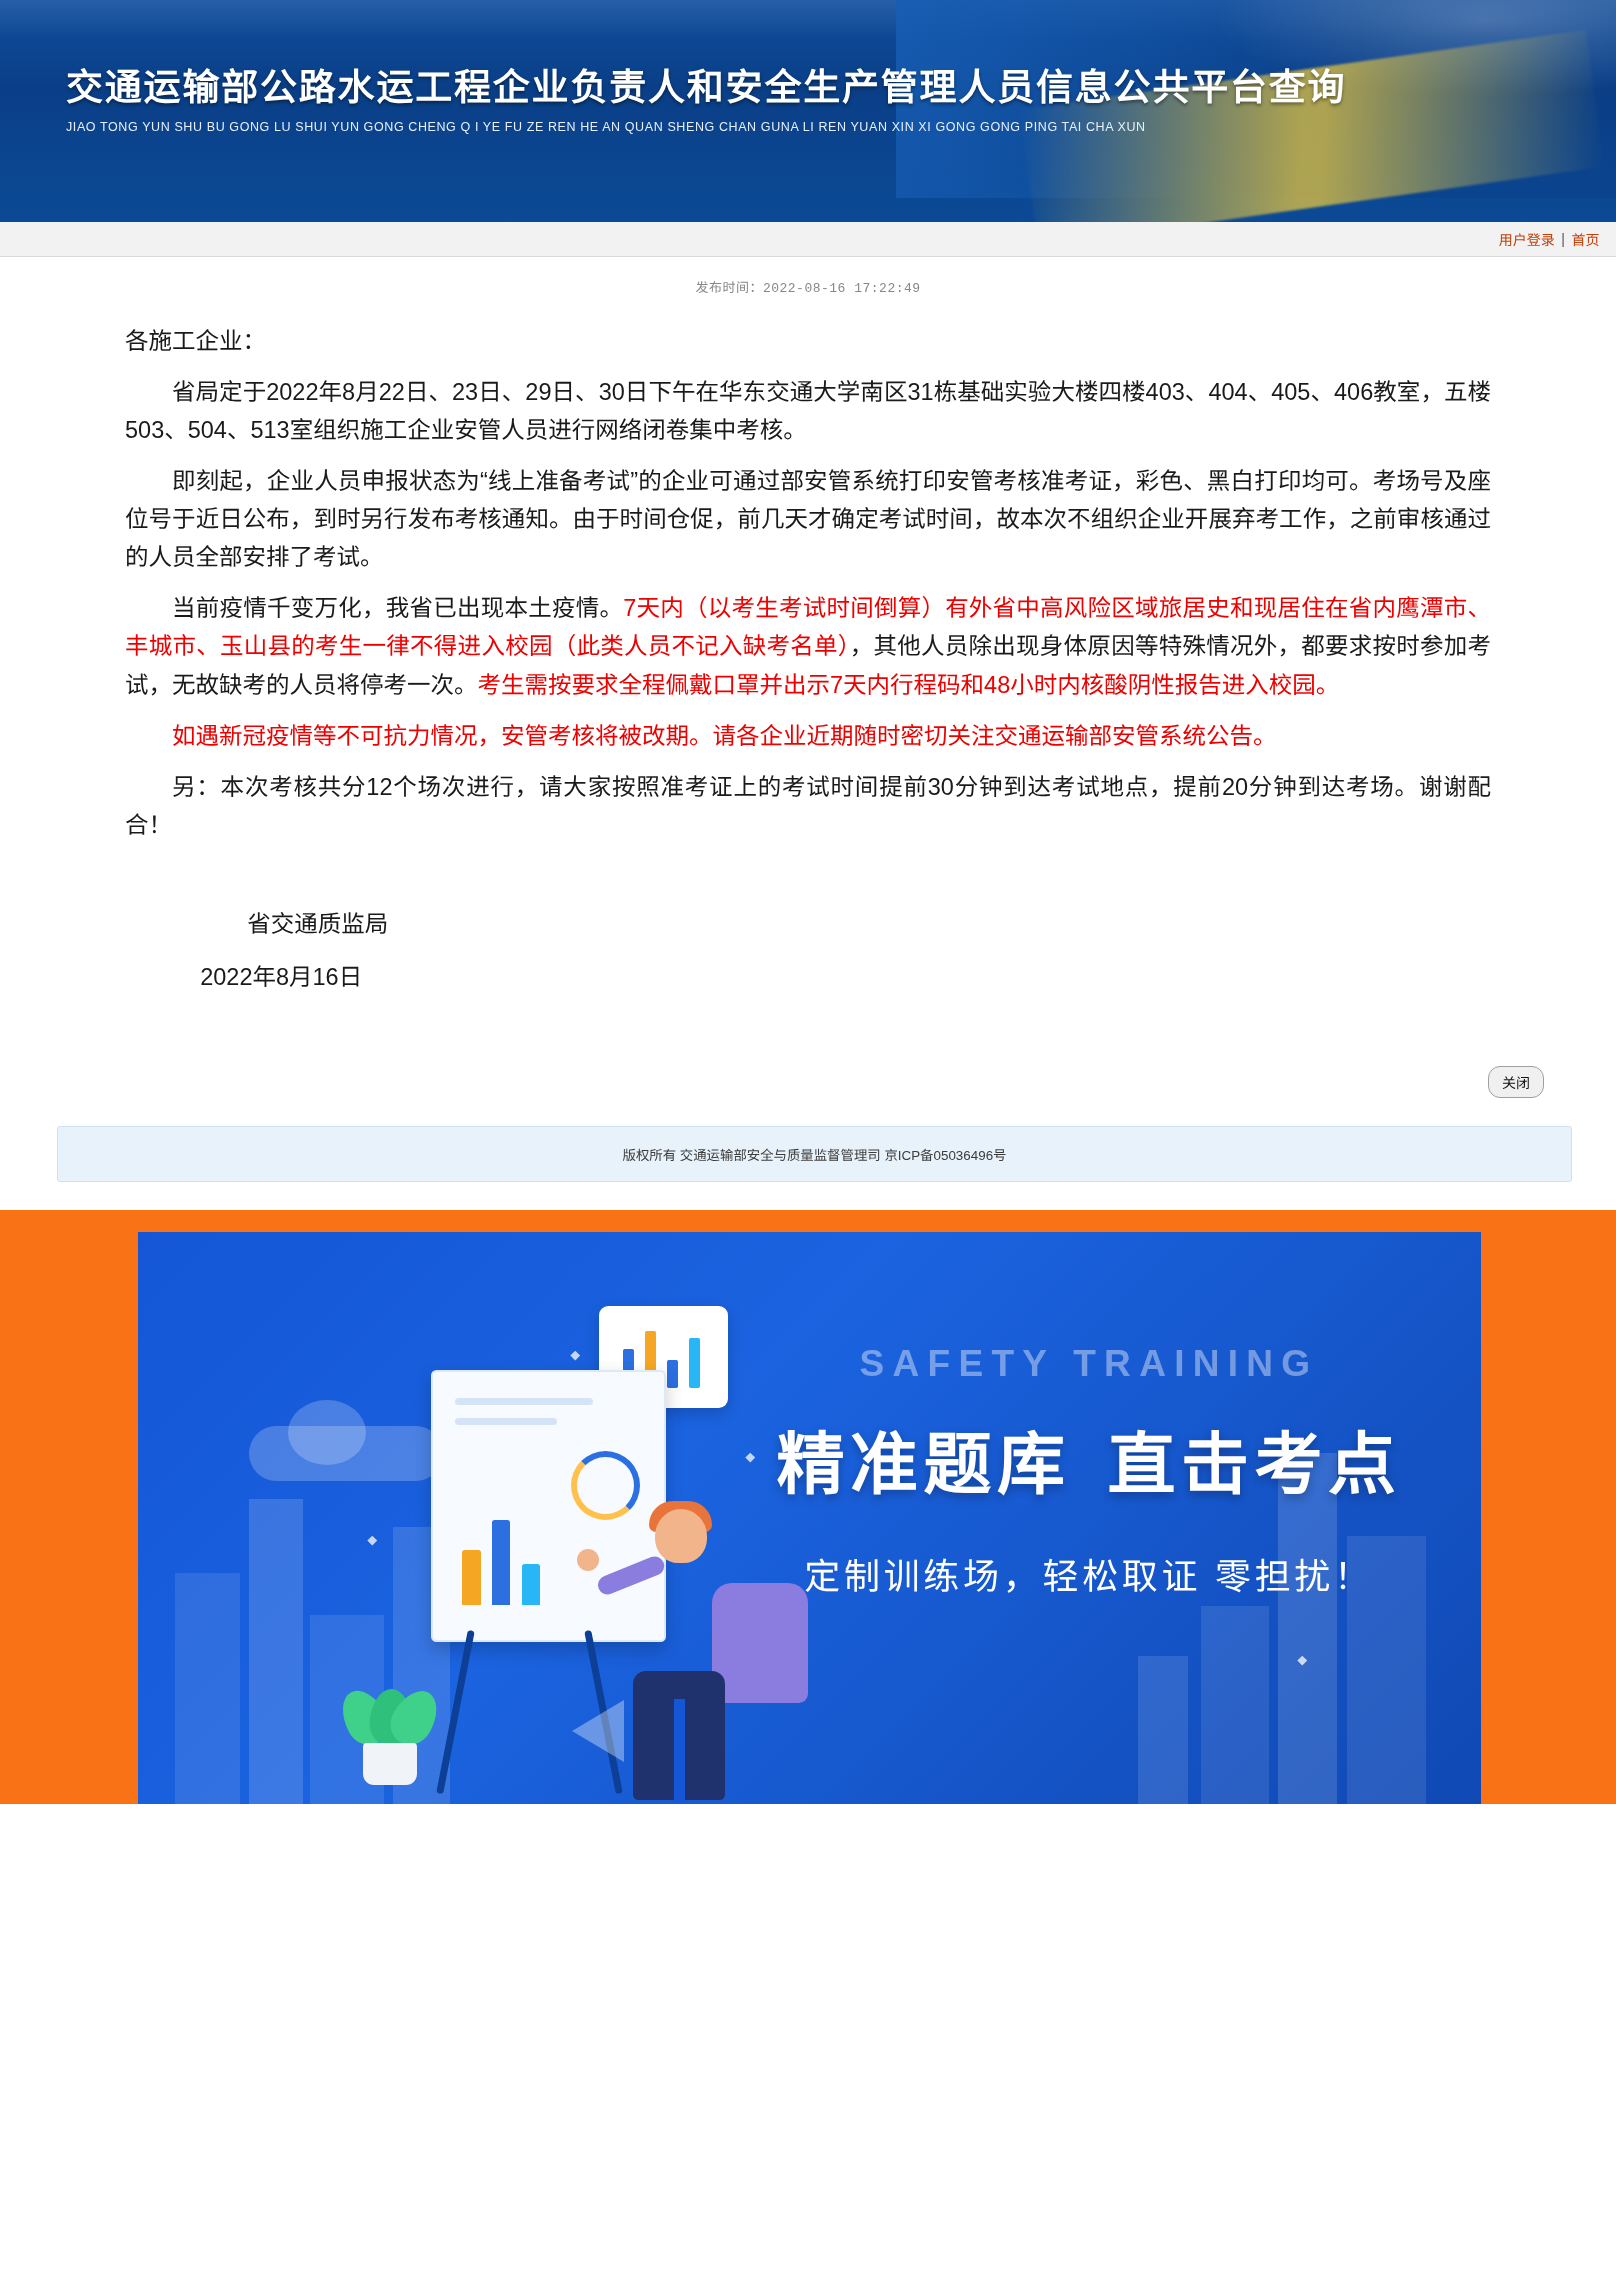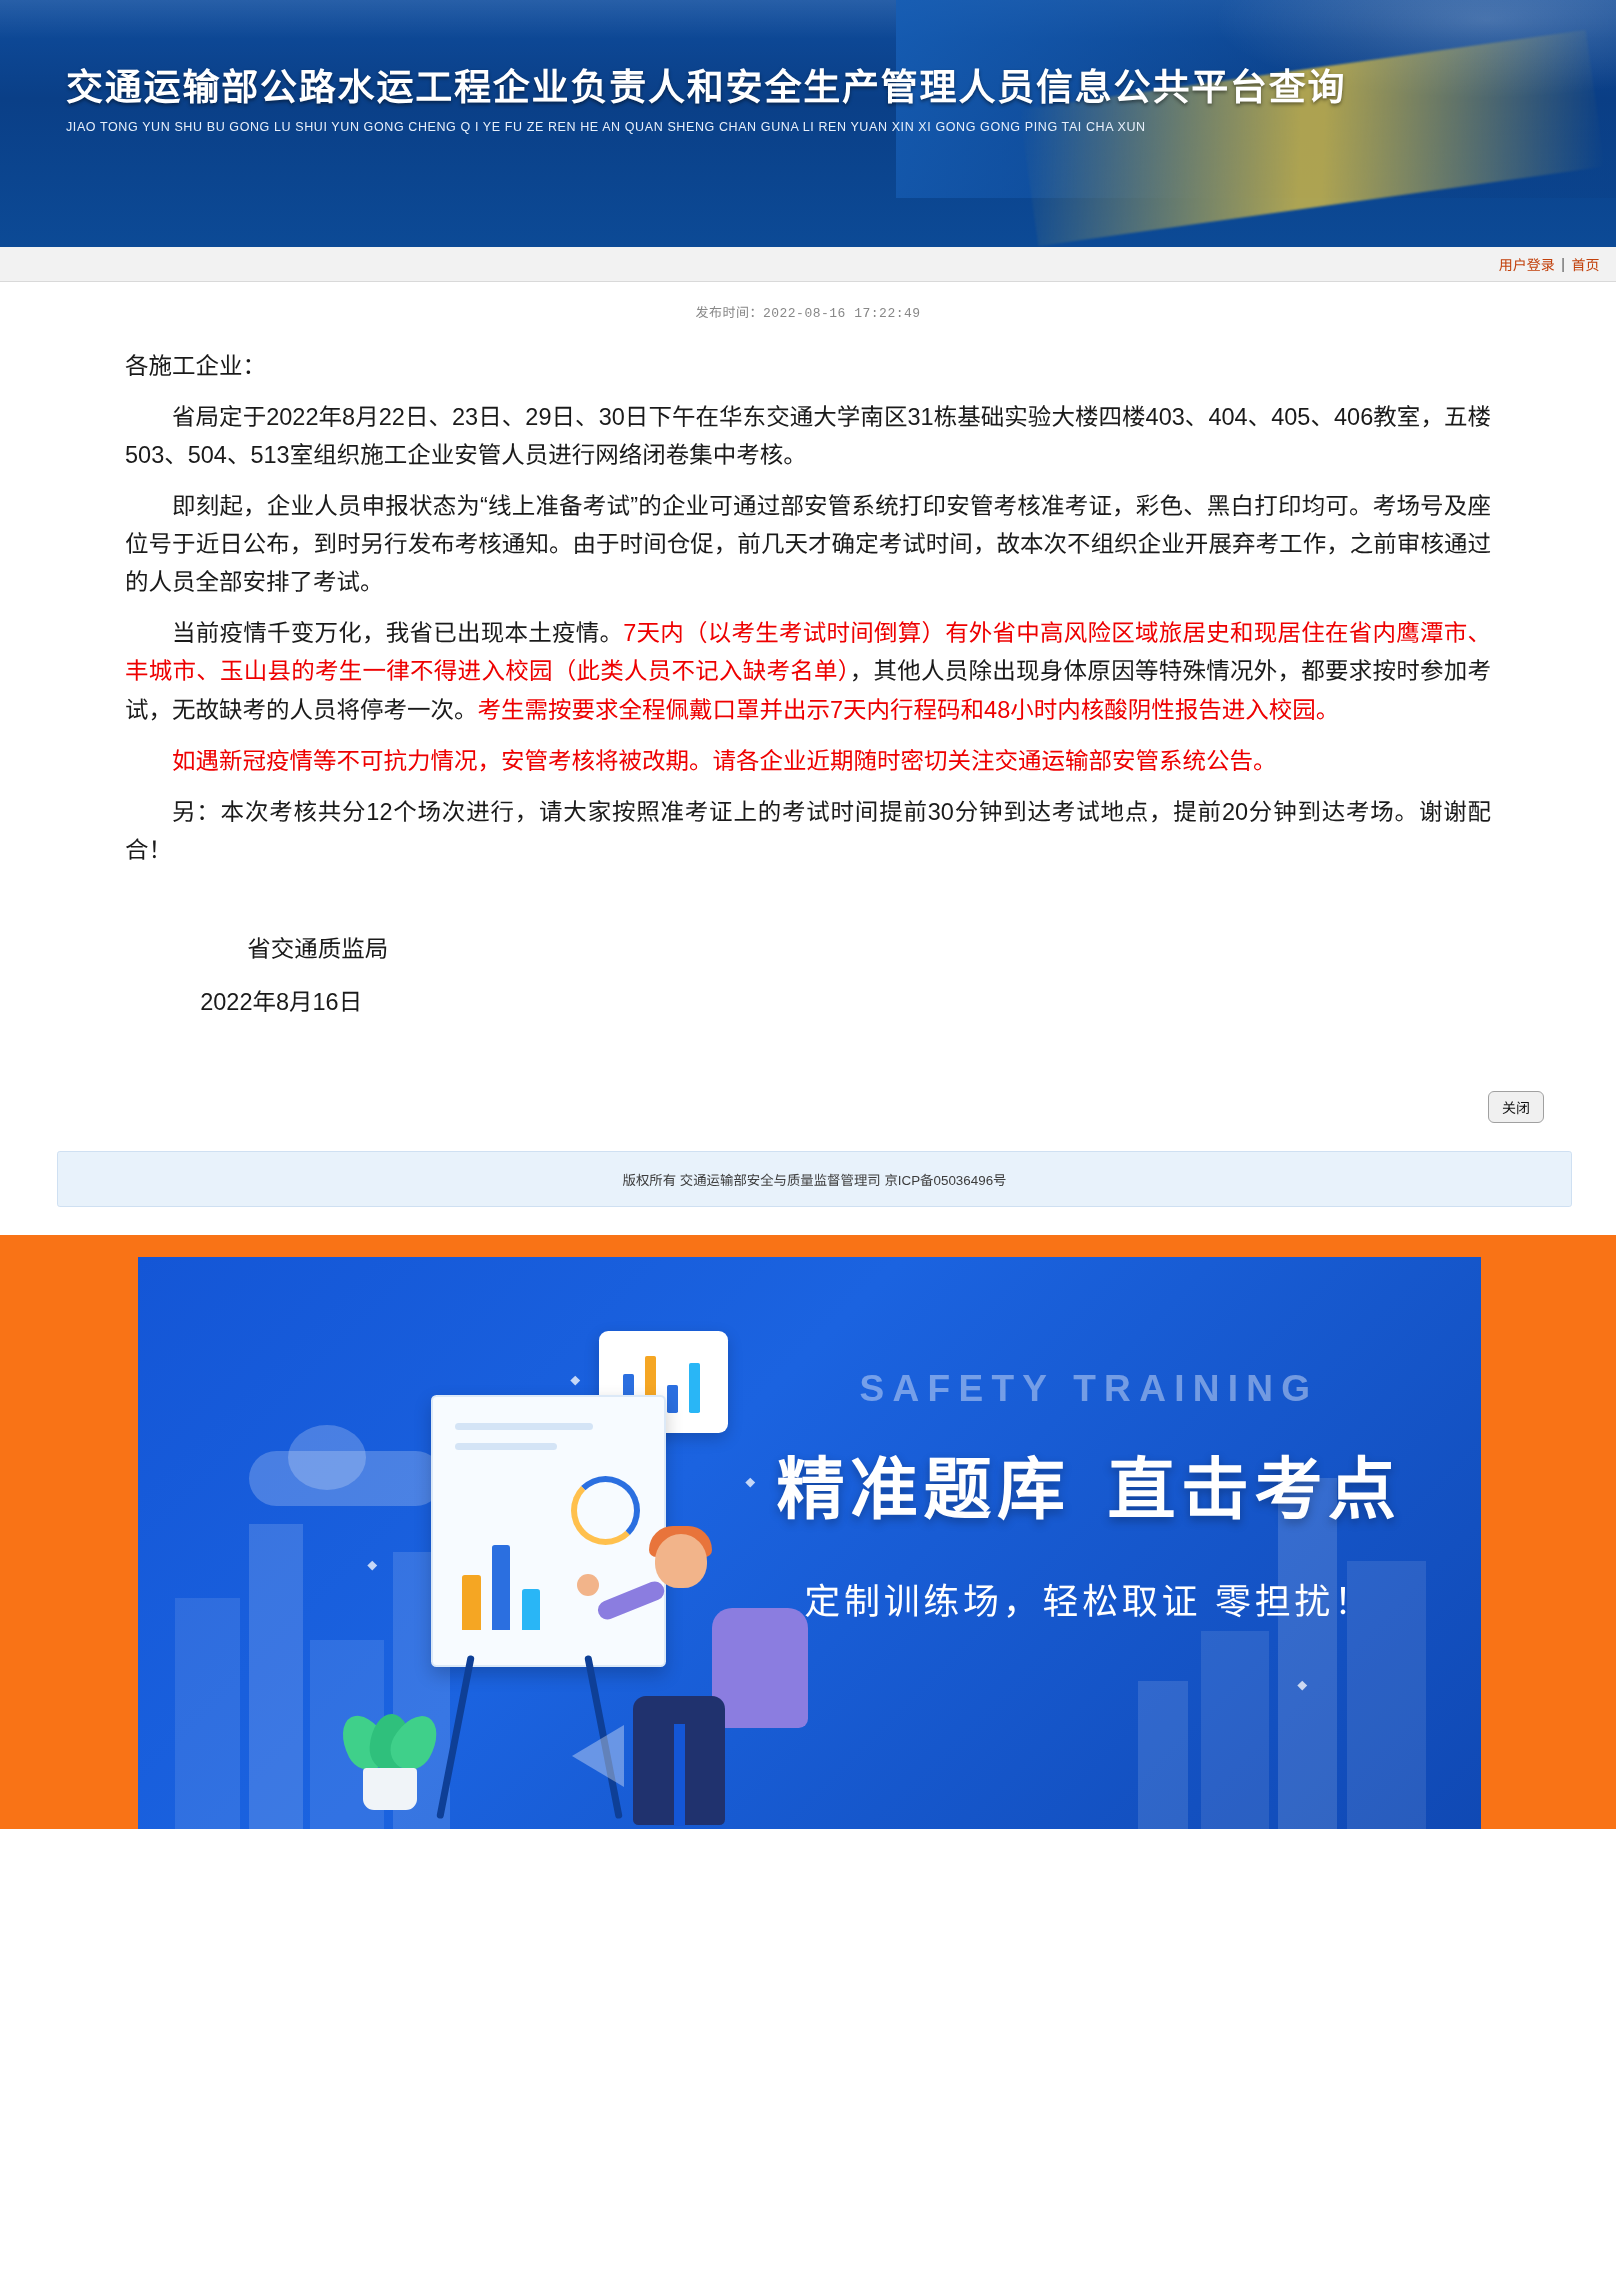--- a/index.html
+++ b/index.html
@@ -14,21 +14,21 @@
   .page {
     width: 1616px;
     margin: 0 auto;
     background: #ffffff;
     position: relative;
   }
 
   
   .banner {
     position: relative;
-    height: 247px;
+    height: 222px;
     background: linear-gradient(180deg, #0f4d9e 0%, #0a3f87 40%, #0c4a96 100%);
     overflow: hidden;
   }
   .banner-road {
     position: absolute;
     right: 0;
     top: 0;
     width: 720px;
     height: 198px;
     background:
@@ -155,21 +155,21 @@
     display: flex;
     justify-content: flex-end;
     padding: 68px 28px 0 0;
   }
   .close-btn {
     font-size: 14px;
     font-family: "Liberation Sans", sans-serif;
     padding: 4.6px 13px;
     background: #f0f0f0;
     border: 0.9px solid #a0a0a0;
-    border-radius: 6px;
+    border-radius: 12px;
     color: #111;
     cursor: pointer;
   }
 
   
   .footer {
     margin: 28px 44px 0 57px;
     background: #e8f2fb;
     border: 0.9px solid #cfe0f2;
     border-radius: 2.8px;

